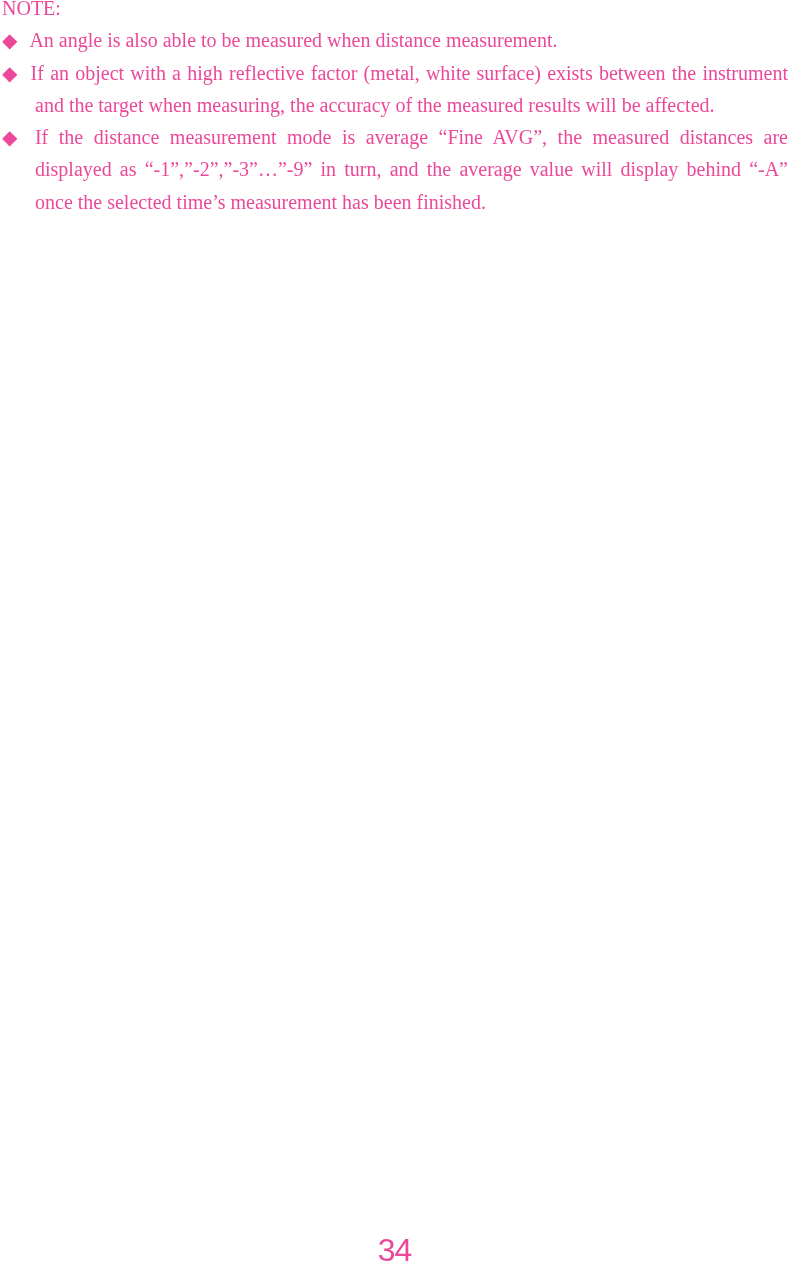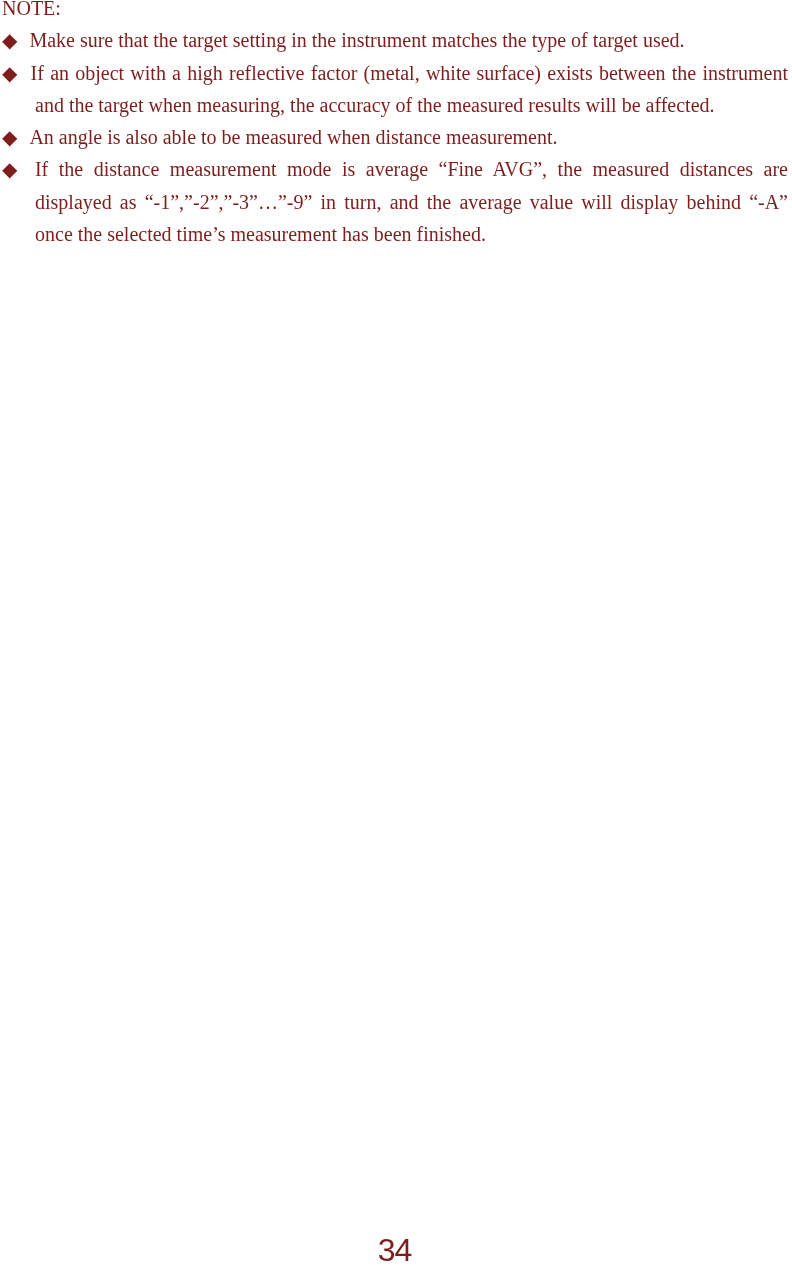--- a/index.html
+++ b/index.html
@@ -5,21 +5,21 @@
   html, body {
     margin: 0;
     padding: 0;
     background: #ffffff;
   }
   .page {
     position: relative;
     width: 789px;
     height: 1268px;
     background: #ffffff;
-    color: #7f1d1d;
+    color: #ec4899;
     font-family: "Liberation Serif", "DejaVu Serif", serif;
     font-size: 20px;
     line-height: 32.3px;
     overflow: hidden;
   }
   .content {
     position: absolute;
     top: -8px;
     left: 2px;
     right: 1px;
@@ -51,26 +51,25 @@
   }
 </style>
 </head>
 <body>
 
 <div class="page">
   <div class="content">
 
     <div class="note-label">NOTE:</div>
 
-    <div class="bullet-item"><span class="bullet">◆</span><span>Make sure that the target setting in the instrument matches the type of target used.</span></div>
 
 
+    <div class="bullet-item"><span class="bullet">◆</span><span>An angle is also able to be measured when distance measurement.</span></div>
+
     <div class="bullet-item"><span class="bullet">◆</span><span>If an object with a high reflective factor (metal, white surface) exists between the instrument and the target when measuring, the accuracy of the measured results will be affected.</span></div>
-
-    <div class="bullet-item"><span class="bullet">◆</span><span>An angle is also able to be measured when distance measurement.</span></div>
 
 
     <div class="bullet-item"><span class="bullet">◆</span><span>If the distance measurement mode is average “Fine AVG”, the measured distances are displayed as “-1”,”-2”,”-3”…”-9” in turn, and the average value will display behind “-A” once the selected time’s measurement has been finished.</span></div>
 
   </div>
 
   <div class="page-number">34</div>
 </div>
 
 </body></html>

